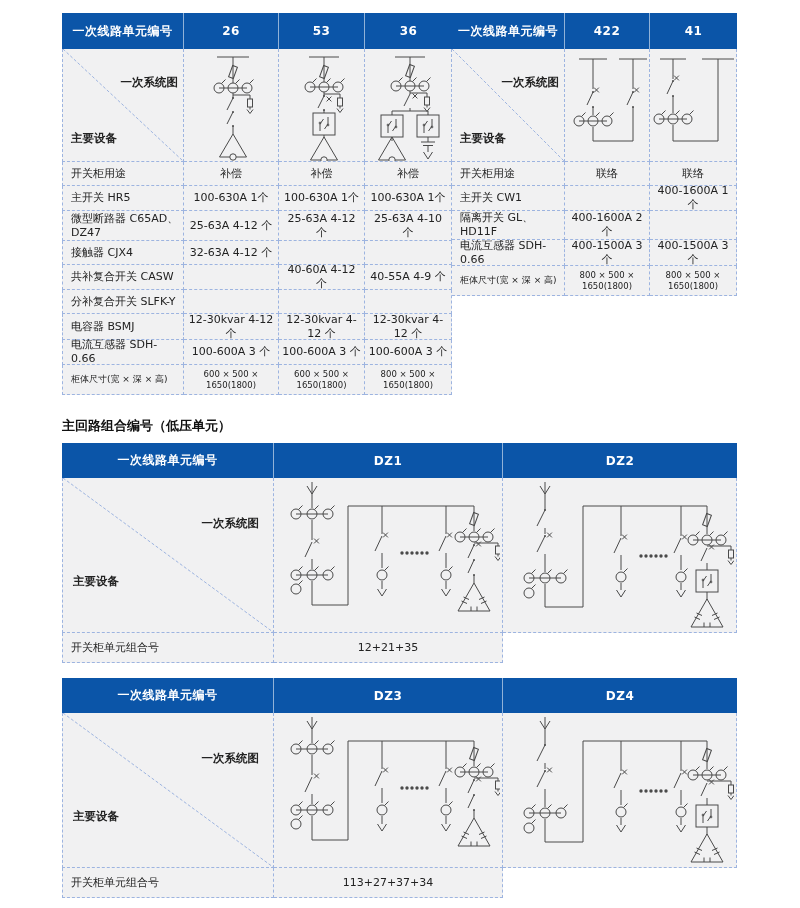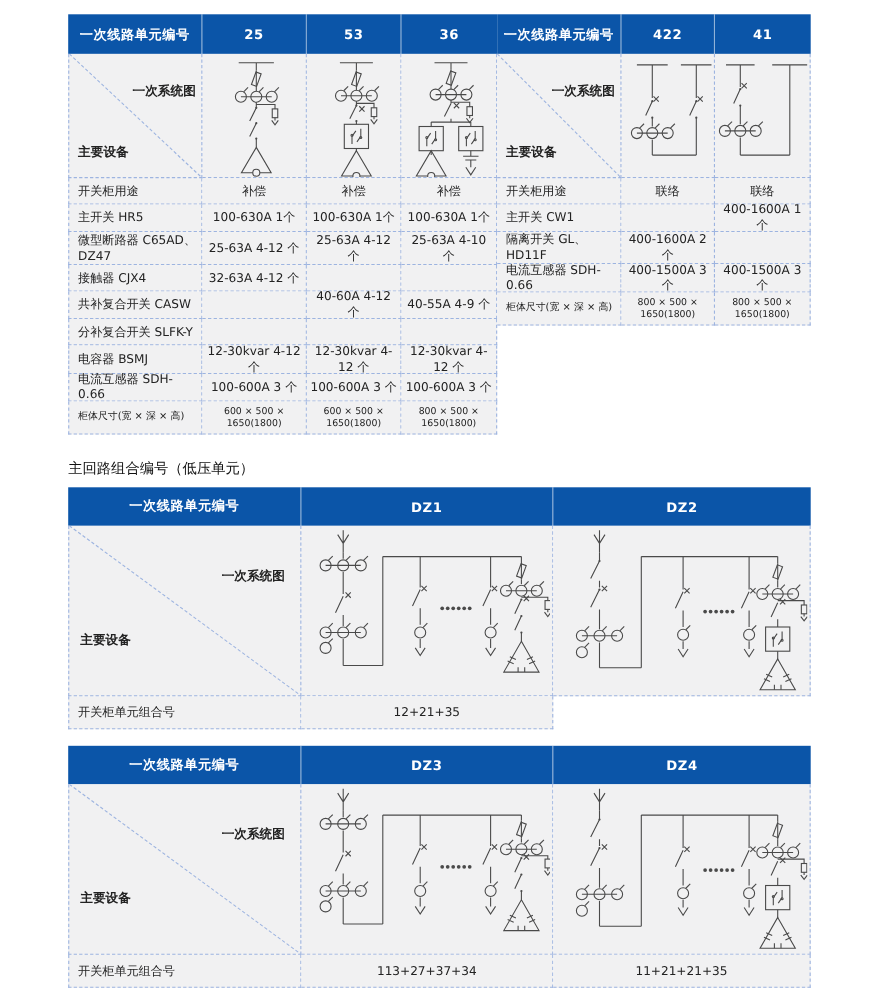--- a/index.html
+++ b/index.html
@@ -21,21 +21,21 @@
   .cell.bl { border-left:1px dashed #9db4e0; }
   .label { justify-content:flex-start; text-align:left; padding-left:8px; }
   .sm { font-size:8.5px; }
   .smv { font-size:9px; }
 
   .diag { position:relative; }
   .diag svg.dline { position:absolute; left:0; top:0; width:100%; height:100%; }
   .diag .tlab { position:absolute; font-size:11.5px; font-weight:bold; }
   .diag .blab { position:absolute; font-size:11.5px; font-weight:bold; }
 
-  .heading { position:absolute; left:62px; top:417px; font-size:13px; font-weight:normal; color:#111; }
+  .heading { position:absolute; left:62px; top:417px; font-size:13px; font-weight:bold; color:#111; }
 
   .sld { color:#4a4a4a; stroke:#4a4a4a; fill:none; stroke-width:1; }
   .sld .f { fill:#4a4a4a; stroke:none; }
   .sldwrap { display:flex; align-items:center; justify-content:center; }
 </style>
 </head>
 <body>
 
 <svg width="0" height="0" style="position:absolute" aria-hidden="true">
 <defs>
@@ -77,21 +77,21 @@
       </g>
 </defs>
 </svg>
 
 <div class="page">
 
   <div class="tbl" style="left:62px; top:13px;">
 
     <div class="grid" style="grid-template-columns:122px 95px 86px 87px; grid-template-rows:36px 113px 24px 25px 30px 24px 25px 24px 26px 25px 30px;">
       <div class="hdr">一次线路单元编号</div>
-      <div class="hdr">25</div>
+      <div class="hdr">26</div>
       <div class="hdr">53</div>
       <div class="hdr last">36</div>
 
       <div class="cell bl diag">
         <svg class="dline">
             <line x1="0" y1="0" x2="100%" y2="100%" stroke="#9db4e0" stroke-dasharray="3,2"></line>
           </svg>
         <span class="tlab" style="right:5px; top:26px;">一次系统图</span>
         <span class="blab" style="left:8px; bottom:16px;">主要设备</span>
       </div>
@@ -504,17 +504,16 @@
           <use href="#xm" x="206.5" y="69"></use>
             <path d="M202,70 L196,83 M202,85 V92"></path>
           <use href="#boxsw" x="202" y="103"></use>
             <path d="M202,114 V122"></path>
           <use href="#deltac" x="202" y="136"></use>
         </svg>
       </div>
 
       <div class="cell bl label">开关柜单元组合号</div>
       <div class="cell">113+27+37+34</div>
-      <div class="cell">11+21+21+35</div>
     </div>
   </div>
 
 </div>
 
 </body></html>

